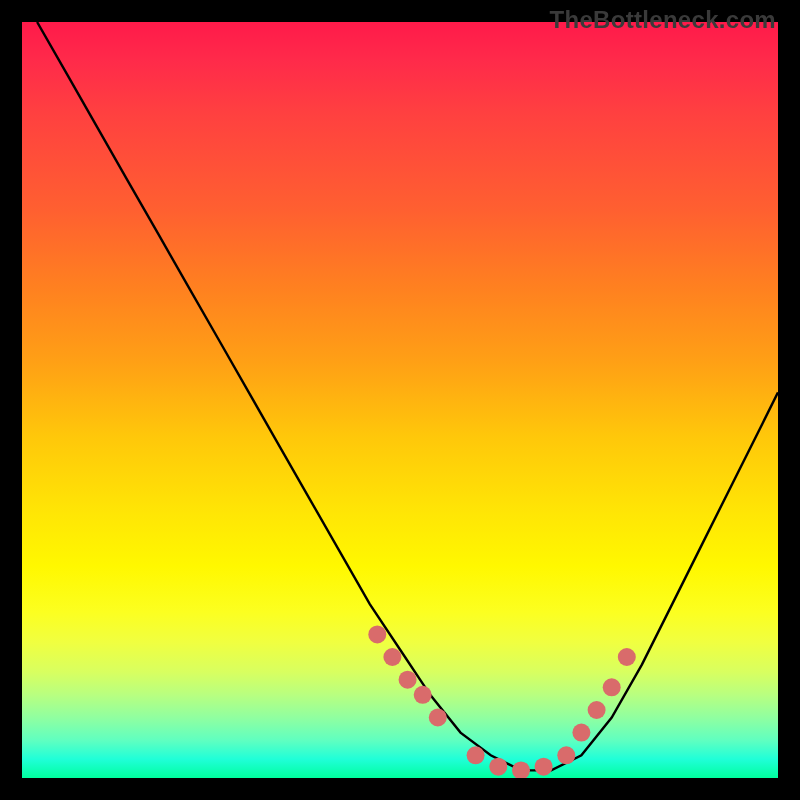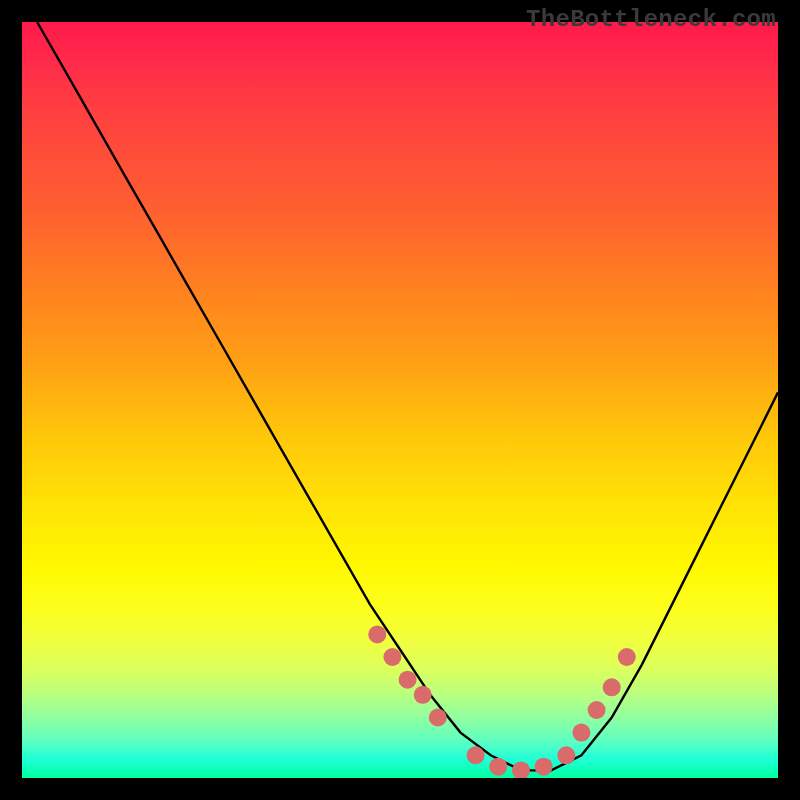--- a/index.html
+++ b/index.html
@@ -39,21 +39,20 @@
   }
   .watermark {
     position: absolute;
     top: 6px;
     right: 24px;
     color: #3a3a3a;
     font-size: 24px;
     font-weight: bold;
     letter-spacing: 0.3px;
     z-index: 10;
-    font-family: Liberation Mono, monospace;
   }
   .curve {
     position: absolute;
     left: 22px;
     top: 22px;
     width: 756px;
     height: 756px;
     z-index: 5;
   }
 </style>

